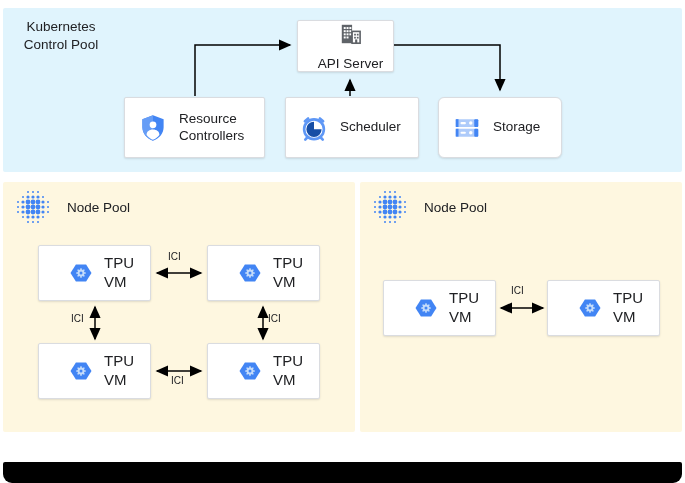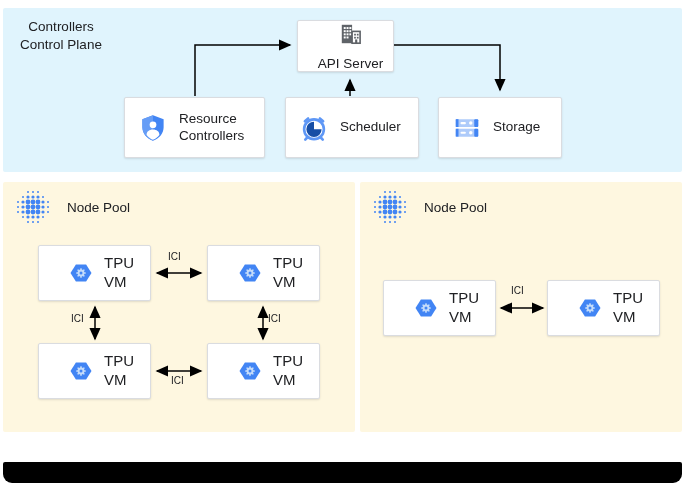--- a/index.html
+++ b/index.html
@@ -15,21 +15,21 @@
   .box{
     position:absolute;background:#fff;border:1px solid #DADCE0;border-radius:2px;
     box-shadow:0 1px 2px rgba(60,64,67,.15);
     display:flex;align-items:center;box-sizing:border-box;
   }
   .box .icon{flex:0 0 auto;display:flex;align-items:center;justify-content:center;}
   .box .lbl{font-size:13.5px;line-height:1.25;}
   .box-api{left:297px;top:20px;width:97px;height:52px;padding-left:10px;gap:9px;flex-direction:column;}
   .box-rc{left:124px;top:97px;width:141px;height:61px;padding-left:13px;gap:11px;}
   .box-sched{left:285px;top:97px;width:134px;height:61px;padding-left:13px;gap:11px;}
-  .box-store{left:438px;top:97px;width:124px;height:61px;padding-left:13px;gap:11px;}
+  .box-store{left:438px;top:97px;width:124px;height:61px;padding-left:13px;gap:11px;border-radius:6px;}
   .tpu-box{width:113px;height:56px;padding-left:29px;gap:10px;}
   .tpu-box .lbl{font-size:15px;}
   .pool-head-icon{position:absolute;left:12px;top:7px;}
   .pool-head-label{position:absolute;left:64px;top:18px;font-size:13.5px;}
   .arrow-layer{position:absolute;left:0;top:0;width:685px;height:483px;pointer-events:none;}
   .ici{position:absolute;font-size:10px;color:#202124;}
   .footer-bar{position:absolute;left:3px;top:462px;width:679px;height:21px;background:#000;border-radius:2px 2px 9px 9px;}
 </style>
 </head>
 <body>
@@ -120,21 +120,21 @@
           <circle cx="28" cy="23" r="1.6" fill="#4285F4"></circle>
           <circle cx="28" cy="28" r="1" fill="#4285F4"></circle>
           <circle cx="33" cy="13" r="1" fill="#4285F4"></circle>
           <circle cx="33" cy="18" r="1" fill="#4285F4"></circle>
           <circle cx="33" cy="23" r="1" fill="#4285F4"></circle>
         </svg>
     </span>
     <span class="pool-head-label">Node Pool</span>
   </div>
 
-  <div class="cp-title">Controllers Control Plane</div>
+  <div class="cp-title">Kubernetes Control Pool</div>
 
   <div class="box box-api">
     <span class="icon">
       <svg width="26" height="26" viewBox="0 0 24 24">
         <rect x="3.5" y="3.5" width="9.5" height="17" fill="#5F6368"></rect>
         <g fill="#fff">
           <rect x="5.3" y="5.6" width="1.8" height="1.8"></rect>
             <rect x="7.9" y="5.6" width="1.8" height="1.8"></rect>
             <rect x="10.5" y="5.6" width="1.8" height="1.8"></rect>
           <rect x="5.3" y="8.5" width="1.8" height="1.8"></rect>

